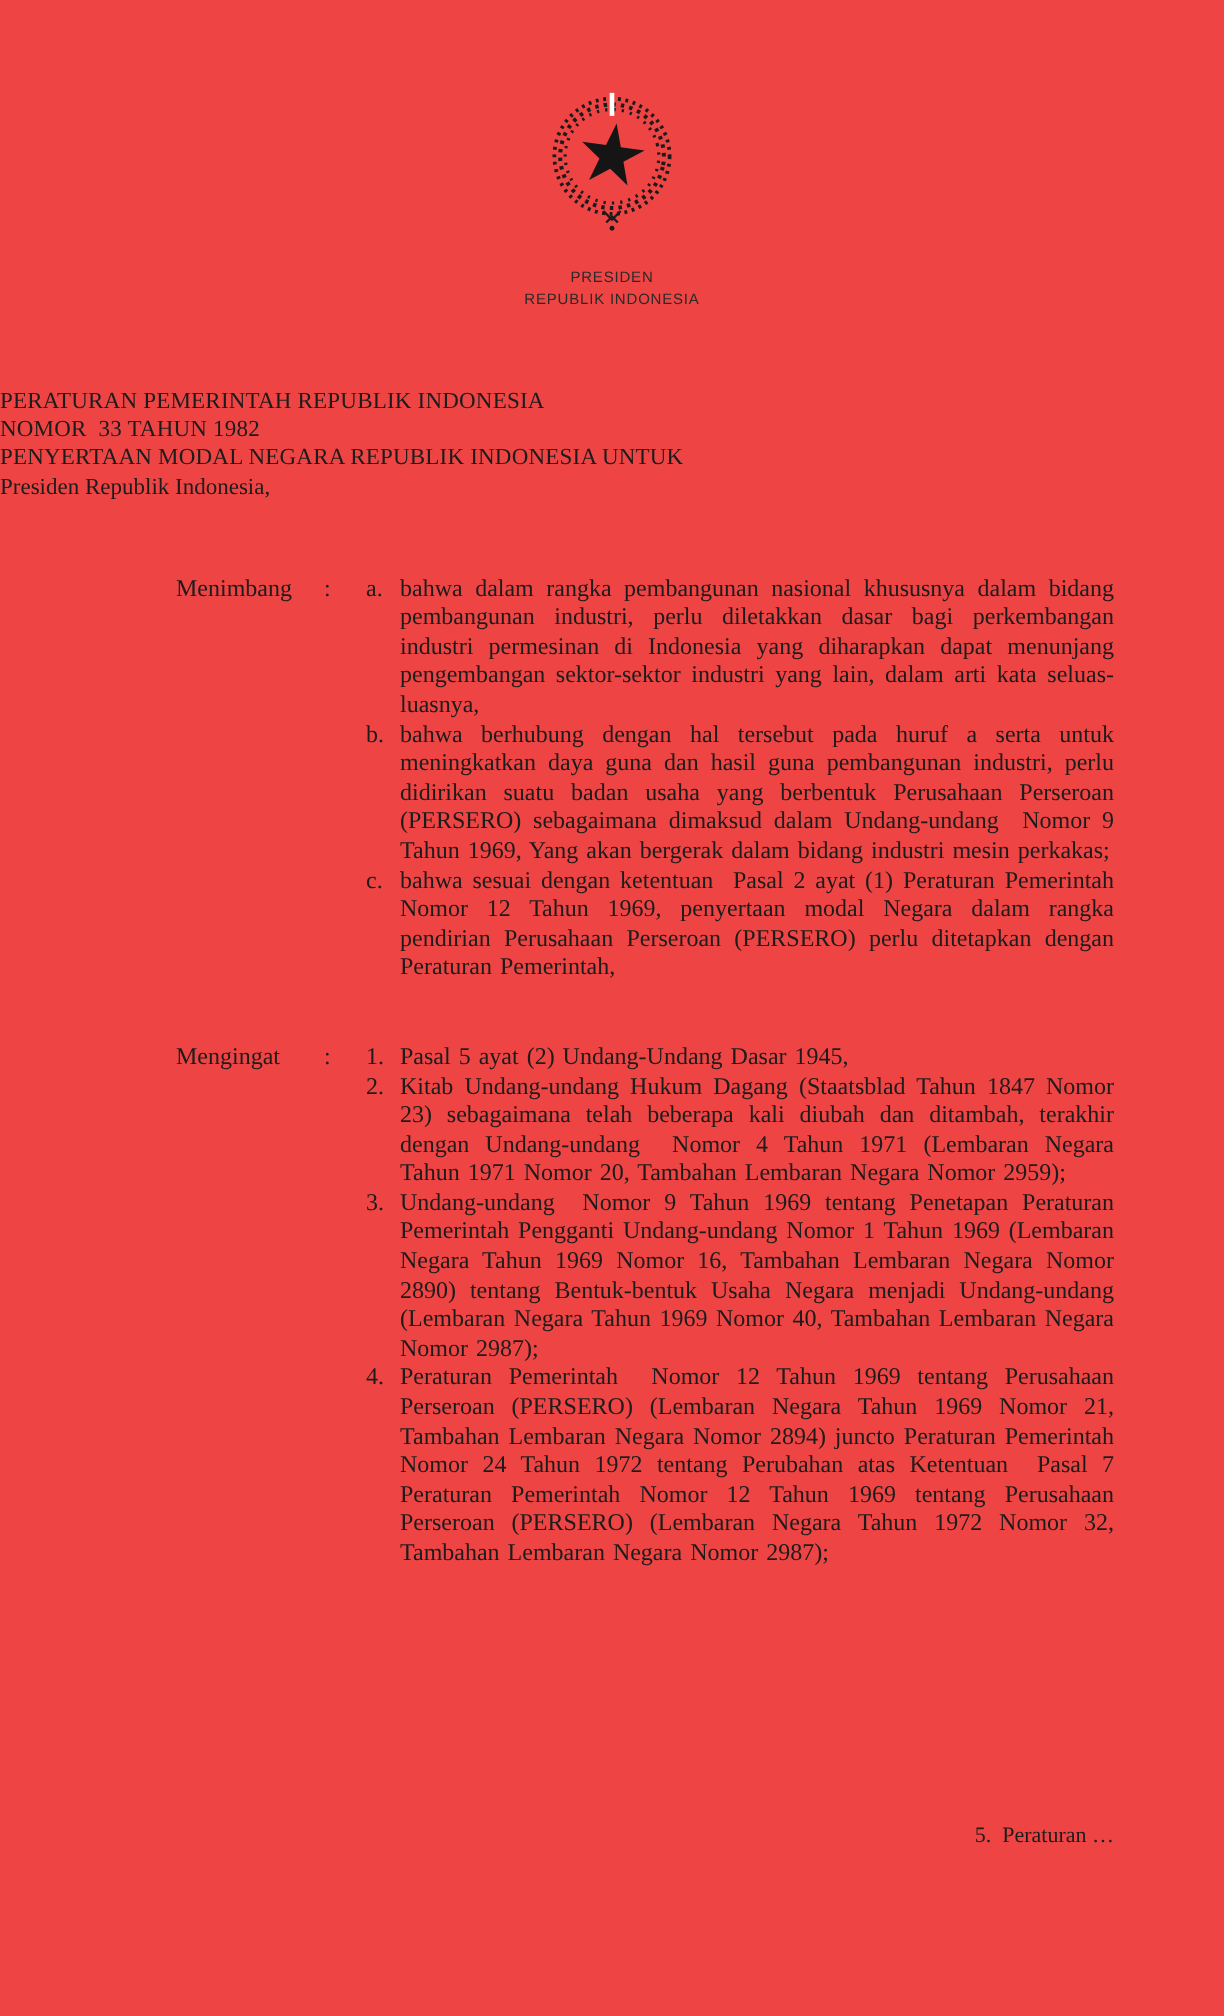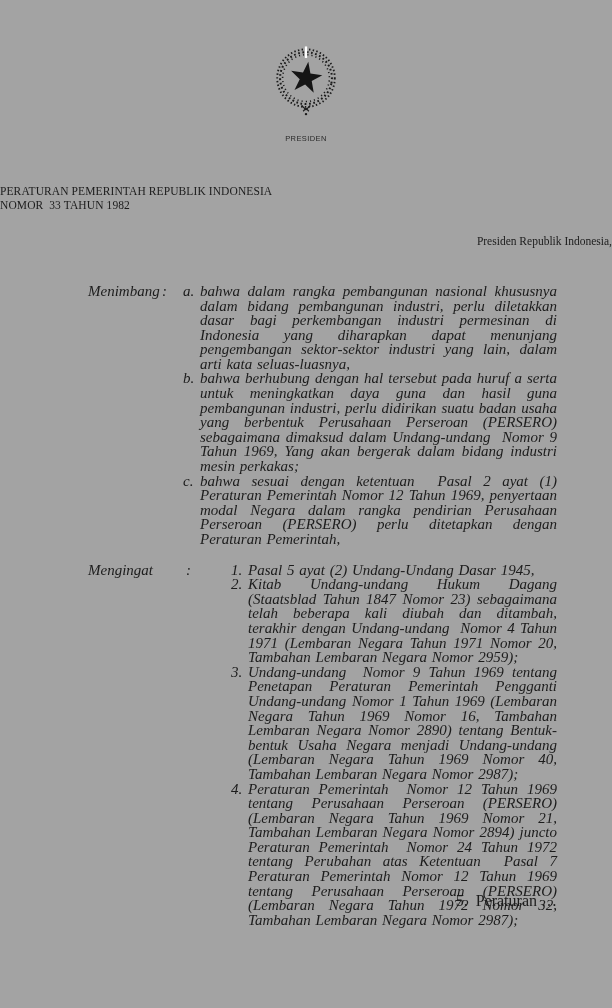--- a/index.html
+++ b/index.html
@@ -1,20 +1,20 @@
 <!DOCTYPE html>
 <html><head>
 <meta charset="utf-8">
 <style>
   html, body { margin: 0; padding: 0; background: #ffffff; }
   .page {
     position: relative;
     width: 612px;
     height: 1008px;
-    background: #a3a3a3;
+    background: #ef4444;
     overflow: hidden;
     font-family: "Liberation Serif", serif;
     color: #1c1c1c;
   }
   
   .letterhead { text-align: center; padding-top: 42px; }
   .emblem { display: block; margin: 0 auto; }
   .letterhead-text {
     margin-top: 14px;
     font-family: "Liberation Sans", sans-serif;
@@ -26,46 +26,44 @@
   
   .title-block {
     margin-top: 39px;
     text-align: left;
     font-size: 11.5px;
     line-height: 14.2px;
     letter-spacing: 0.1px;
   }
   .title-line { white-space: pre-wrap; }
   .salutation {
-    margin-top: 22px;
-    text-align: right;
+    text-align: left;
     font-size: 11.5px;
     line-height: 14px;
   }
   
   .clauses {
     margin: 36px 55px 0 88px;
-    font-size: 15px;
+    font-size: 12px;
     line-height: 14.6px;
     word-spacing: 1px;
-    font-style: italic;
   }
   .clause { display: grid; grid-template-columns: 74px 21px 1fr; align-items: start; }
-  .clause + .clause { margin-top: 16px; gap: 24px; }
+  .clause + .clause { margin-top: 30px; }
   .clause-label { white-space: pre; }
   .clause-colon { text-align: left; }
   .clause-item { display: grid; grid-template-columns: 17px 1fr; }
   .item-marker { white-space: pre; }
   .item-text { text-align: justify; white-space: pre-wrap; }
   
   .catchword {
     position: absolute;
-    top: 892px;
+    top: 912px;
     right: 55px;
-    font-size: 16px;
+    font-size: 11px;
     white-space: pre;
   }
 </style>
 </head>
 <body>
 
 <div class="page">
 
   <div class="letterhead">
     <svg class="emblem" width="72" height="78" viewBox="0 0 100 108" xmlns="http://www.w3.org/2000/svg">
@@ -77,26 +75,28 @@
       <rect x="48.4" y="6" width="3.2" height="16" fill="#ffffff"></rect>
       <polygon fill="#151515" transform="rotate(8 50 50)" points="50,27 55.2,42.9 71.9,42.9 58.4,52.7 63.5,68.6 50,58.8 36.5,68.6 41.6,52.7 28.1,42.9 44.8,42.9"></polygon>
       <g stroke="#1b1b1b" stroke-width="1.6" fill="none">
         <path d="M44 88 L50 94 L56 88"></path>
         <path d="M46 96 L50 92 L54 96"></path>
       </g>
       <circle cx="50" cy="100" r="1.7" fill="#1b1b1b"></circle>
     </svg>
     <div class="letterhead-text">
       <div>PRESIDEN</div>
+      <div>REPUBLIK INDONESIA</div>
     </div>
   </div>
 
   <div class="title-block">
     <div class="title-line">PERATURAN PEMERINTAH REPUBLIK INDONESIA</div>
     <div class="title-line">NOMOR  33 TAHUN 1982</div>
+    <div class="title-line">PENYERTAAN MODAL NEGARA REPUBLIK INDONESIA UNTUK</div>
   </div>
 
   <div class="salutation">Presiden Republik Indonesia,</div>
 
   <div class="clauses">
 
     <div class="clause">
       <div class="clause-label">Menimbang</div>
       <div class="clause-colon">:</div>
       <div class="clause-items">

